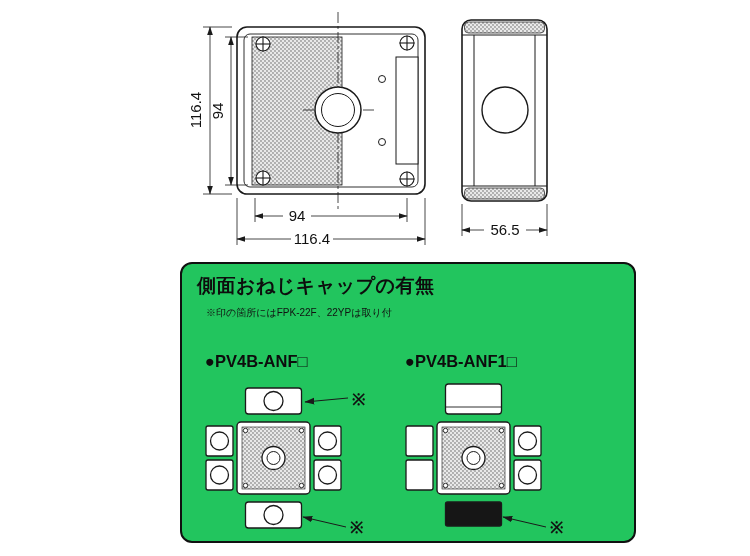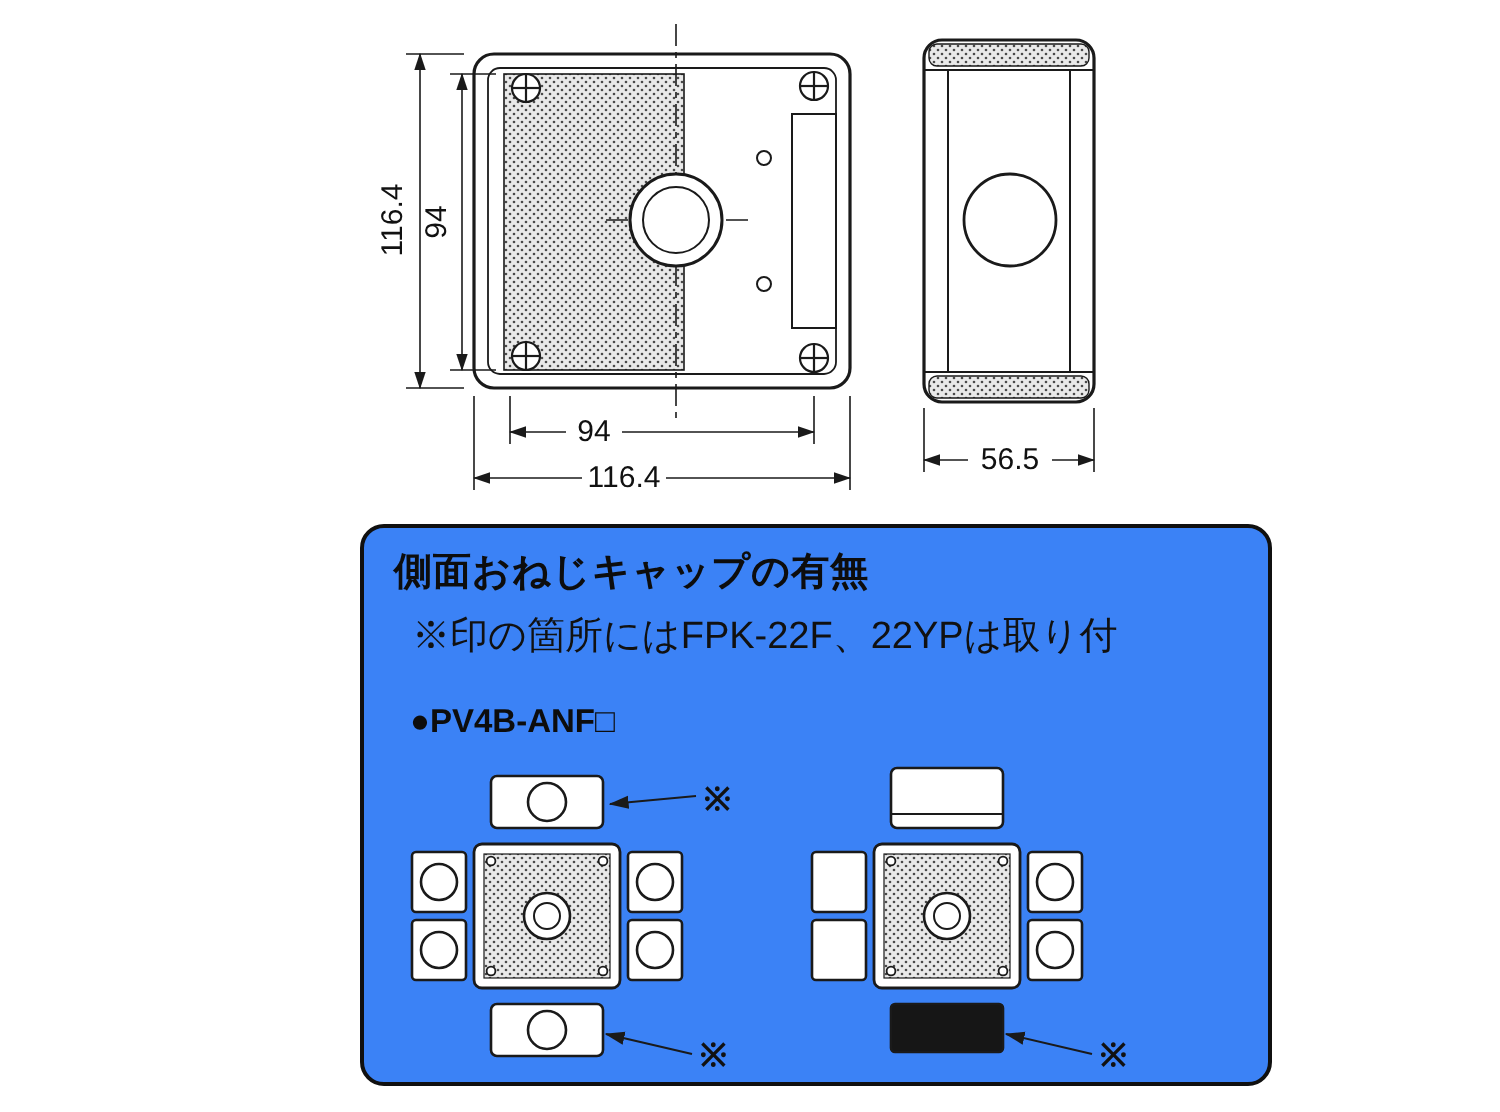--- a/index.html
+++ b/index.html
@@ -3,25 +3,25 @@
 <meta charset="utf-8">
 <style>
   html,body{margin:0;padding:0;background:#ffffff;}
   .page{position:relative;width:750px;height:556px;background:#ffffff;
         font-family:"Liberation Sans",sans-serif;overflow:hidden;}
   .tech{position:absolute;left:0;top:0;}
   svg text{font-family:"Liberation Sans",sans-serif;fill:#111111;stroke:none;}
   .dim-text{font-size:15px;}
   .ast{font-size:16px;font-weight:bold;}
   .panel{position:absolute;left:180px;top:262px;width:456px;height:281px;
-         border:2.5px solid #101010;border-radius:12px;background:#3b82f6;
+         border:2.5px solid #101010;border-radius:12px;background:#22c55e;
          box-sizing:border-box;}
   .panel-title{margin:9px 0 0 15px;font-size:19px;font-weight:bold;color:#0d0d0d;
                letter-spacing:0.5px;}
-  .panel-note{margin:7px 0 0 24px;font-size:19px;color:#111111;line-height:1.42;}
+  .panel-note{margin:7px 0 0 24px;font-size:10px;color:#111111;line-height:1.42;}
   .note2{margin-left:16px;}
   .model-label{position:absolute;font-size:16.5px;font-weight:bold;color:#0d0d0d;top:88px;}
   .ml-left{left:23px;text-align:center;}
   .ml-right{left:223px;}
   .cap-svg{position:absolute;left:0;top:106px;}
 </style>
 </head>
 <body>
 
 <div class="page">
@@ -117,20 +117,21 @@
       </g>
     </g>
   </svg>
 
   <div class="panel">
     <div class="panel-title">側面おねじキャップの有無</div>
     <div class="panel-note">
       <div>※印の箇所にはFPK-22F、22YPは取り付</div>
     </div>
     <span class="model-label ml-left">●PV4B-ANF□</span>
+    <span class="model-label ml-right">●PV4B-ANF1□</span>
 
     <svg class="cap-svg" viewBox="0 0 451 169" width="451" height="169">
       <defs>
         <pattern id="stip2" width="4" height="4" patternUnits="userSpaceOnUse">
           <rect width="4" height="4" fill="#e9e9e9"></rect>
           <circle cx="1" cy="1" r="0.65" fill="#4a4a4a"></circle>
           <circle cx="3" cy="3" r="0.65" fill="#4a4a4a"></circle>
         </pattern>
         <marker id="arr2" viewBox="0 0 10 8" refX="9.3" refY="4" markerWidth="10" markerHeight="8" orient="auto-start-reverse">
           <path d="M0,0.7 L10,4 L0,7.3 Z" fill="#1a1a1a"></path>

